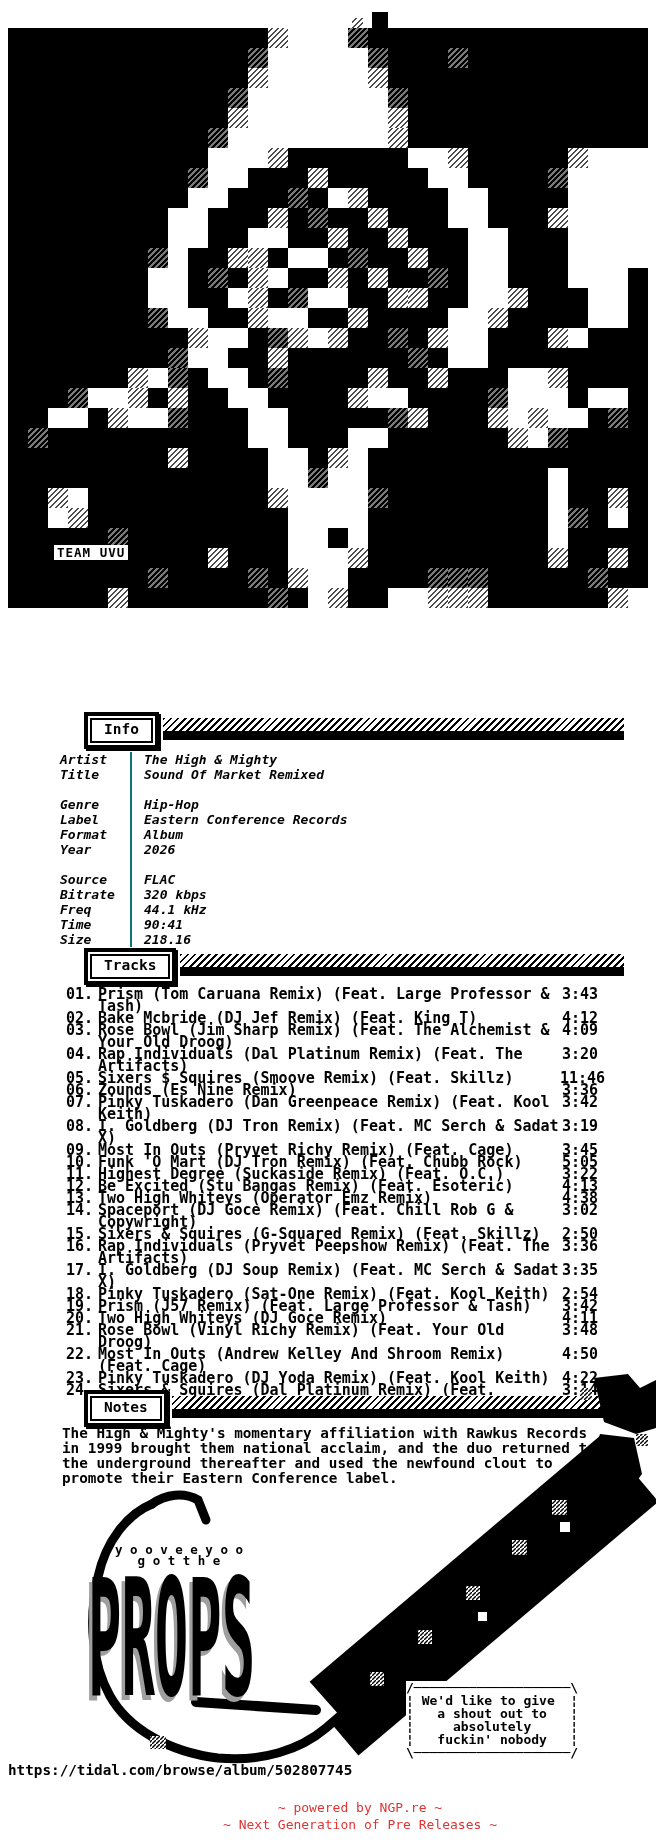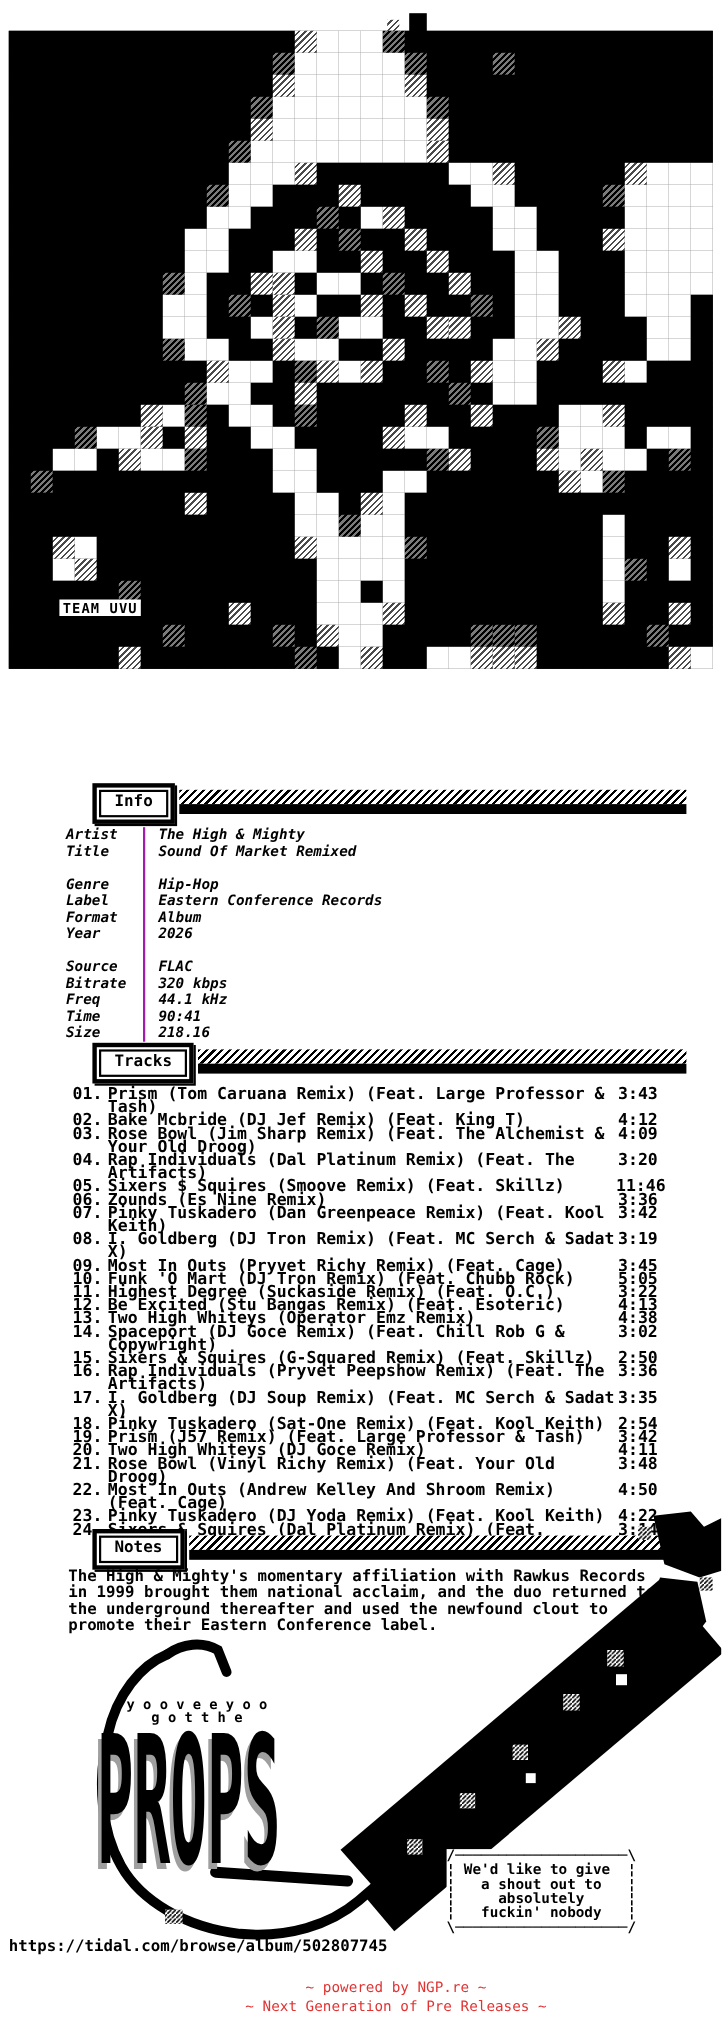--- a/index.html
+++ b/index.html
@@ -24,21 +24,21 @@
   .sec-head{position:absolute;left:48px;width:540px;display:flex;align-items:flex-start;margin-left:36px;}
   .head-box{border:4px solid #000;background:#fff;padding:2px;box-shadow:2px 2px 0 #000;}
   .head-box-inner{border:2px solid #000;padding:1px 12px 3px 12px;font-weight:bold;font-size:14.5px;line-height:17px;}
   .head-bar{flex:1;margin-top:6px;margin-left:4px;}
   .head-bar .hatch{height:13px;background:repeating-linear-gradient(135deg,#000 0 2px,#fff 2px 5px);}
   .head-bar .solid{height:9px;background:#000;}
 
   
   #info-table{position:absolute;left:60px;top:752px;display:flex;font-weight:bold;font-size:13px;line-height:15px;font-style:italic;}
   #info-labels{width:70px;}
-  #info-values{border-left:2px solid #a21caf;padding-left:12px;}
+  #info-values{border-left:2px solid #0f766e;padding-left:12px;}
   #info-labels div,#info-values div{height:15px;white-space:pre;}
 
   
   #track-list{position:absolute;left:66px;top:988px;width:532px;
               font-weight:bold;font-size:15px;line-height:12px;}
   .track-row{display:flex;align-items:flex-start;}
   .t-num{width:32px;flex:none;}
   .t-title{width:462px;flex:none;}
   .t-time{flex:1;text-align:right;}
 

